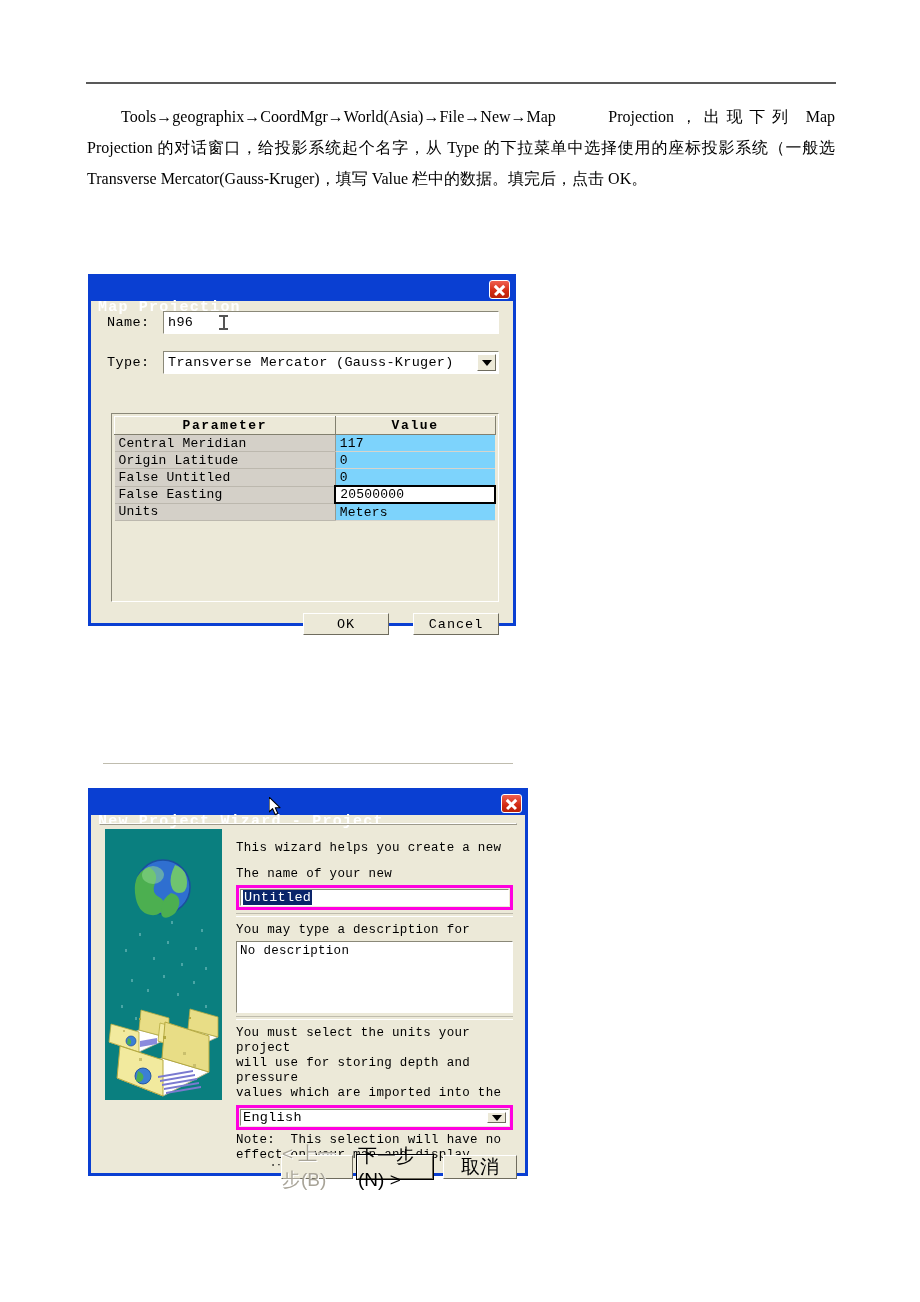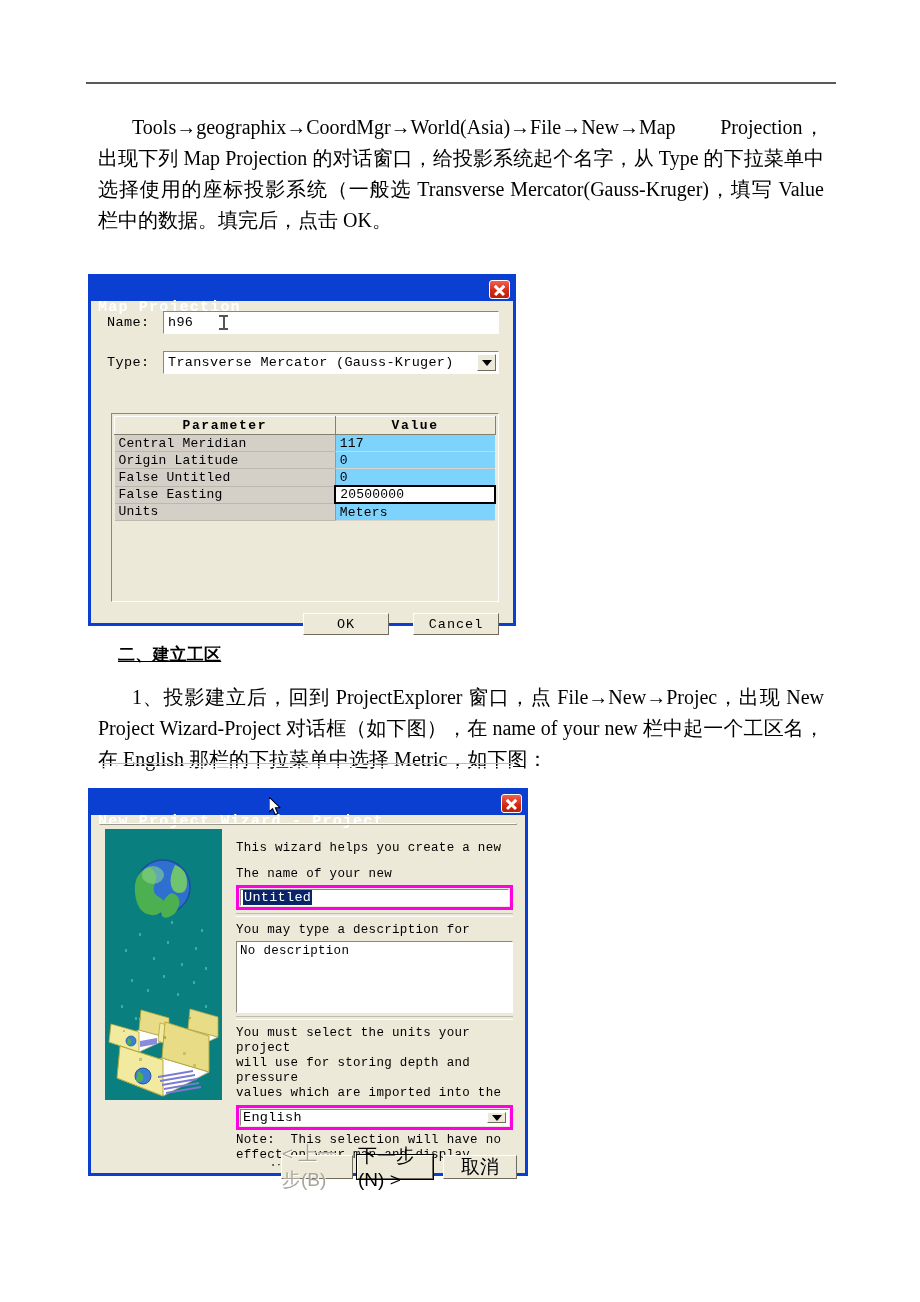--- a/index.html
+++ b/index.html
@@ -32,22 +32,22 @@
     font-family: "Liberation Serif", serif;
     font-weight: bold;
     font-size: 17px;
     line-height: 30px;
     margin: 0 0 2px 0;
     padding-left: 32px;
     letter-spacing: 0.2px;
   }
 
   p.para {
-    margin: 12px;
-    font-size: 20px;
+    margin: 1px;
+    font-size: 16px;
     line-height: 31px;
     text-align: justify;
     text-justify: inter-ideograph;
     text-indent: 34px;
   }
 
   
   .dlg {
     position: absolute;
     background: #ece9d8;
@@ -368,24 +368,20 @@
 
       <div class="btn" style="left:212px; top:312px; width:86px; height:22px;">
         <span>OK</span>
       </div>
       <div class="btn" style="left:322px; top:312px; width:86px; height:22px;">
         <span>Cancel</span>
       </div>
     </div>
   </div>
 
-  <div class="doc-body" style="top:640px;">
-    <div class="h-sec" style="text-decoration:underline;">二、建立工区</div>
-    <p class="para">1、投影建立后，回到 ProjectExplorer 窗口，点 File→New→Projec，出现 New　　Project Wizard-Project 对话框（如下图），在 name of your new 栏中起一个工区名，在 English 那栏的下拉菜单中选择 Metric，如下图：</p>
-  </div>
 
   <div class="dlg" id="dlg-wiz">
     <div class="dlg-title">
       <span class="ttl">New Project Wizard - Project</span>
       <div class="close-btn"></div>
     </div>
     <div class="dlg-body">
       <div class="wiz-inner"></div>
 
       <div class="wiz-art">

